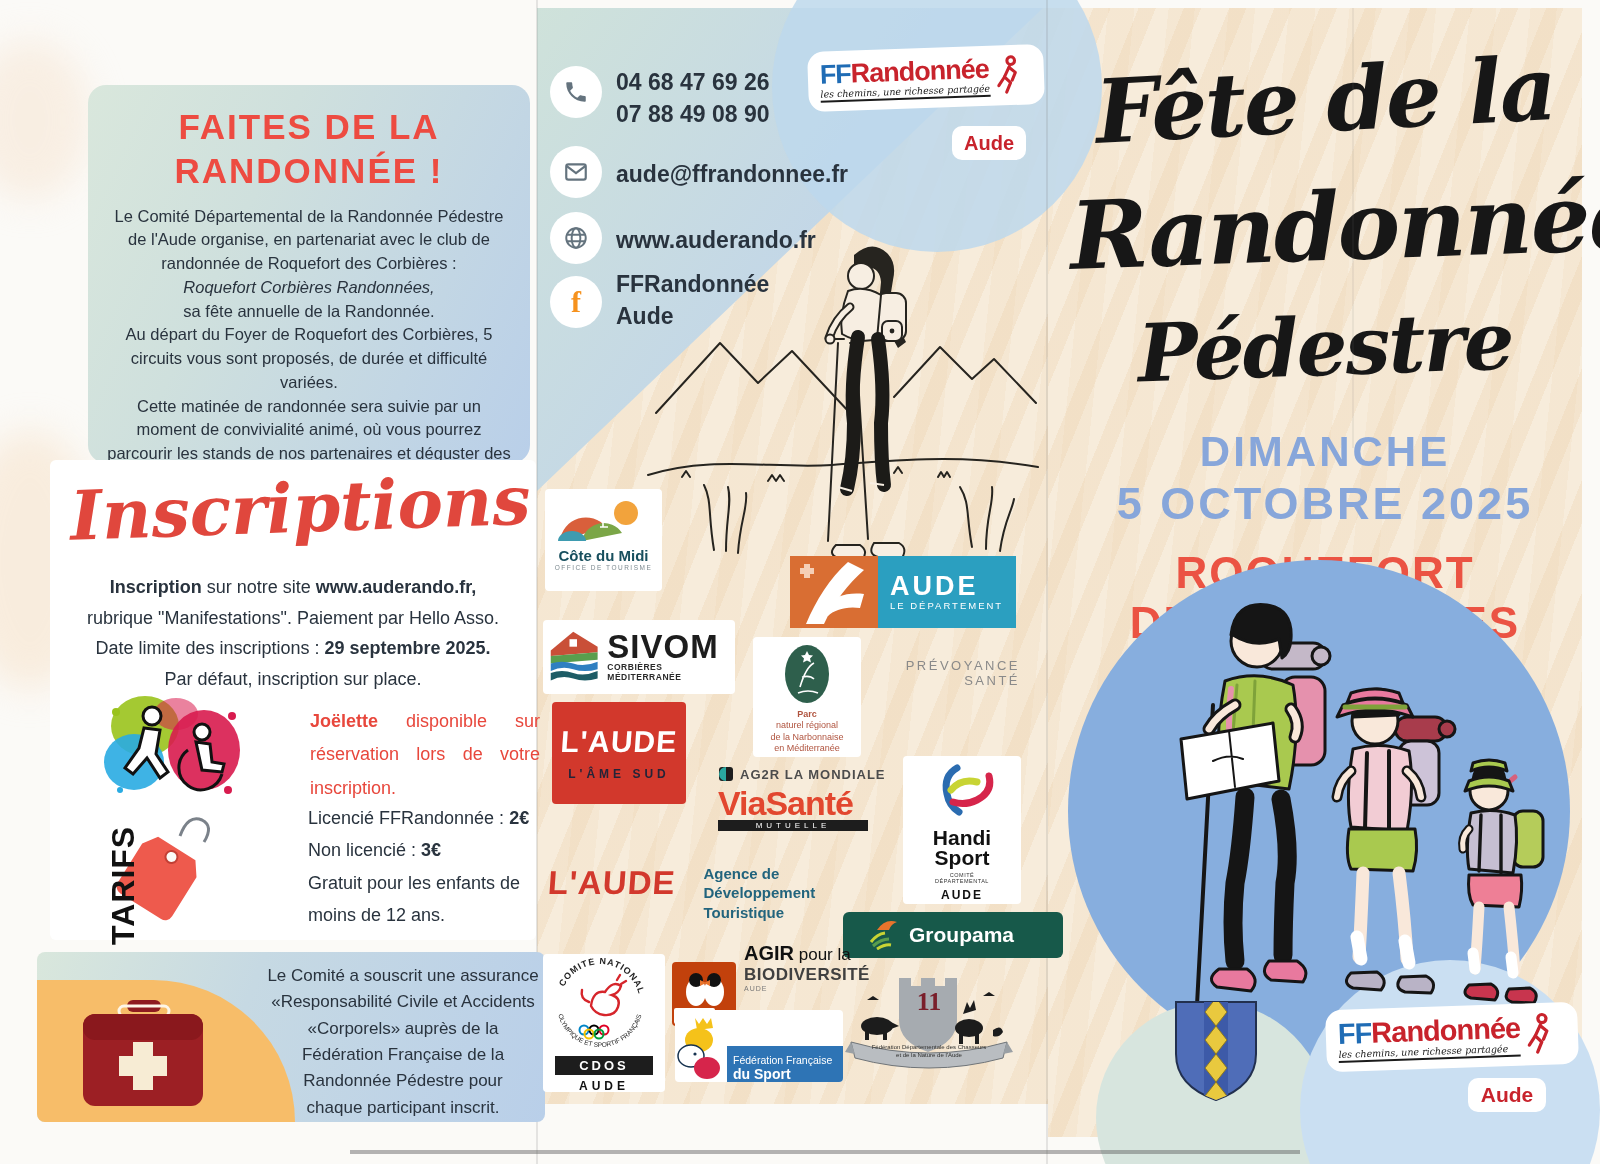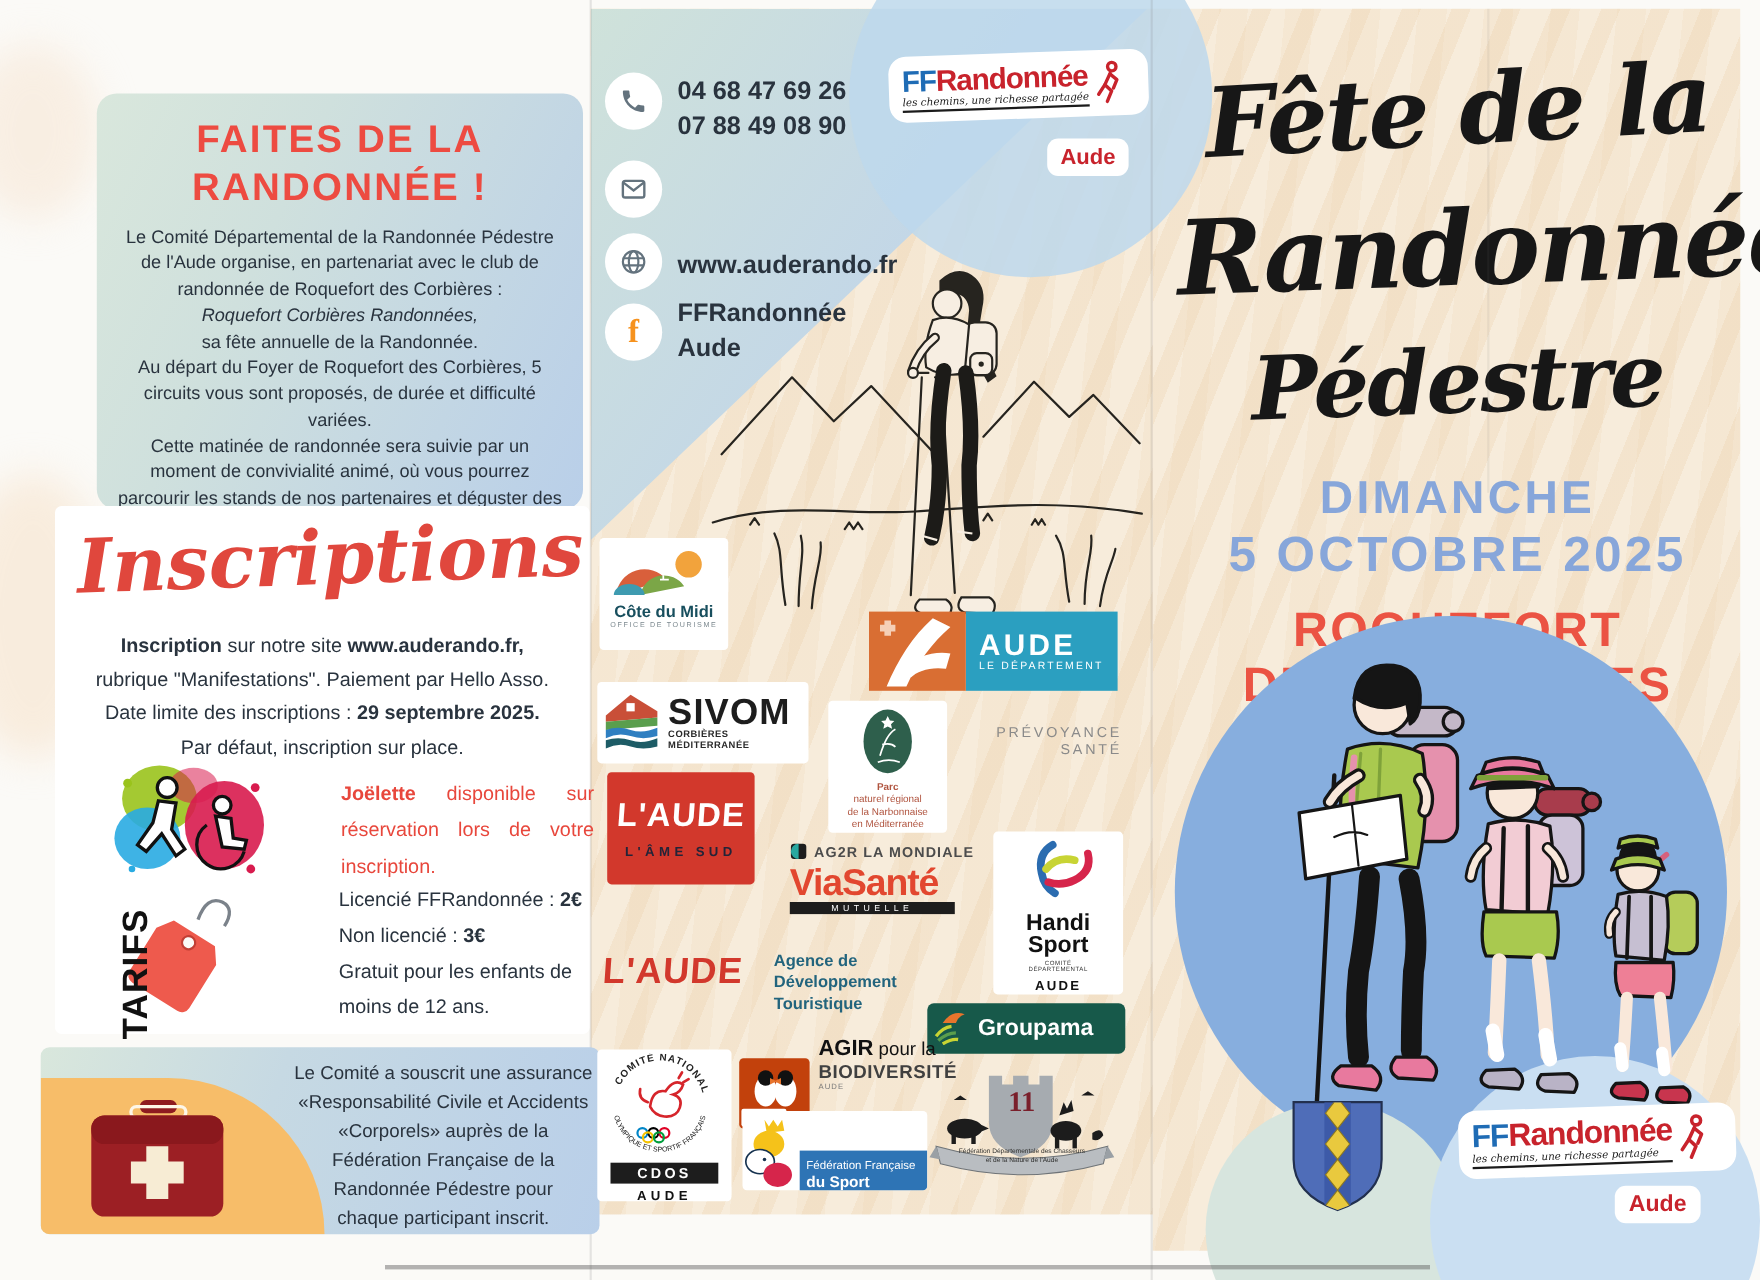--- a/index.html
+++ b/index.html
@@ -67,21 +67,21 @@
   .ame-sud{color:#242438;font-weight:700;font-size:12px;letter-spacing:4px;}
   .ag2r-line{font-weight:700;font-size:13px;color:#4c4c4c;letter-spacing:1px;}
   .viasante{font-weight:800;font-size:34px;color:#e2472f;letter-spacing:-1px;line-height:1;}
   .mutuelle{background:#1d1d1d;color:#fff;font-size:8px;letter-spacing:4px;text-align:center;
       padding:1px 0;width:150px;}
   .hs-name{font-weight:800;font-size:21px;line-height:.95;color:#111;}
   .hs-sub{font-size:5.5px;letter-spacing:.5px;color:#333;}
   .hs-region{font-weight:800;font-size:12px;letter-spacing:2px;color:#111;}
   .adt-brush{color:#d2382c;font-weight:800;font-size:33px;transform:skewX(-4deg);letter-spacing:1px;}
   .adt-text{color:#22647d;font-weight:700;font-size:15px;line-height:1.3;margin-top:20px;}
-  .groupama{background:#17594a;border-radius:6px;display:flex;align-items:center;gap:8px;padding:4px 4px;}
+  .groupama{background:#17594a;border-radius:6px;display:flex;align-items:center;gap:8px;padding:4px 24px;}
   .groupama-name{color:#fff;font-weight:600;font-size:21px;}
   .lpo-sq{background:#c2410c;border-radius:4px;position:relative;margin-top:20px;}
   .lpo-label{position:absolute;left:2px;bottom:2px;background:#fff;color:#1d6fa8;font-weight:800;
       font-size:14px;padding:0 6px;border-radius:2px;}
   .lpo-l1{font-size:17px;color:#111;} .lpo-l1 .b{font-size:20px;}
   .lpo-l3{font-weight:700;font-size:17px;color:#404040;letter-spacing:.5px;}
   .lpo-region{font-size:7px;color:#777;letter-spacing:1px;}
   .cdos-band{background:#1d1d1d;color:#fff;font-weight:700;letter-spacing:3px;font-size:13px;
       text-align:center;padding:2px 0;}
   .cdos-region{font-weight:800;letter-spacing:4px;font-size:12px;color:#111;text-align:center;}
@@ -207,20 +207,21 @@
   <div class="abs contact-text" style="left:616px;top:66px;">
     <div>04 68 47 69 26</div>
     <div>07 88 49 08 90</div>
   </div>
   <div class="abs cicon" style="left:550px;top:146px;">
     <svg width="26" height="26" viewBox="0 0 24 24">
         <rect x="3" y="5" width="18" height="14" rx="2" fill="none" stroke="#64737e" stroke-width="2"></rect>
         <path d="M3.5 6.5 L12 13 L20.5 6.5" fill="none" stroke="#64737e" stroke-width="2"></path>
       </svg>
   </div>
+  <div class="abs contact-text" style="left:616px;top:158px;">aude@ffrandonnee.fr</div>
   <div class="abs cicon" style="left:550px;top:212px;">
     <svg width="26" height="26" viewBox="0 0 24 24" fill="none" stroke="#64737e" stroke-width="1.8">
         <circle cx="12" cy="12" r="9"></circle>
         <ellipse cx="12" cy="12" rx="4" ry="9"></ellipse>
         <path d="M3.5 9h17M3.5 15h17"></path>
       </svg>
   </div>
   <div class="abs contact-text" style="left:616px;top:224px;">www.auderando.fr</div>
   <div class="abs cicon" style="left:550px;top:276px;">
     <span style="font-weight:800;font-size:30px;color:#f6921e;font-family:'Liberation Serif',serif;">f</span>

